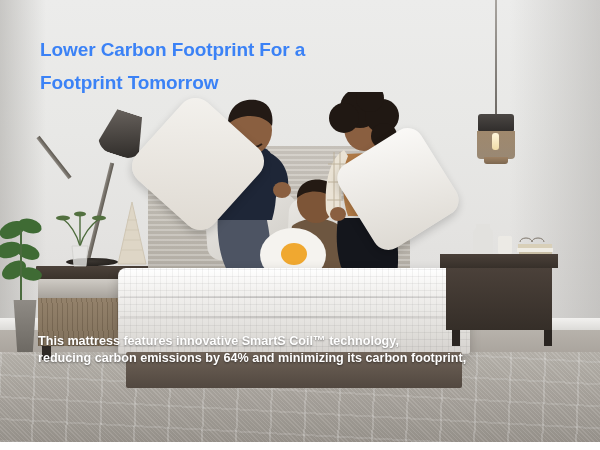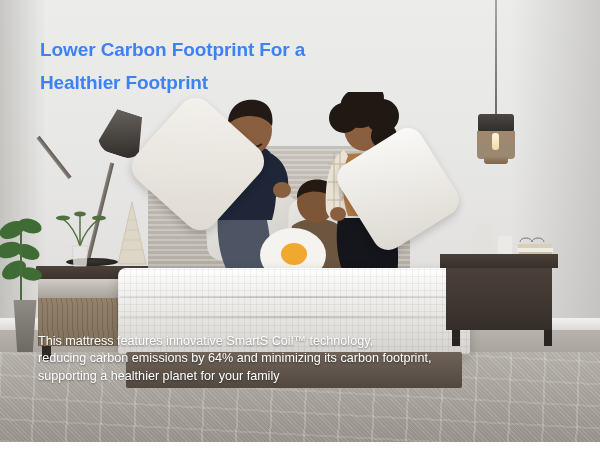--- a/index.html
+++ b/index.html
@@ -157,21 +157,21 @@
   #headline {
     position: absolute; left: 40px; top: 33px; width: 440px;
     font-size: 19px; line-height: 33px;
     font-weight: bold; color: #3b82f6;
     letter-spacing: -0.1px;
   }
   #headline .hl-line { display:block; white-space: nowrap; }
   #body-copy {
     position: absolute; left: 38px; top: 333px; width: 530px;
     font-size: 12.6px; line-height: 17.3px;
-    font-weight: normal; color: #ffffff;
+    font-weight: bold; color: #ffffff;
     text-shadow: 0 1px 2px rgba(0,0,0,.45);
   }
   #body-copy .bc-line { display:block; white-space: nowrap; }
   .bottom-band {
     position:absolute; left:0; top:442px; width:600px; height:8px; background:#ffffff;
   }
 </style>
 </head>
 <body>
 
@@ -333,23 +333,22 @@
     </svg>
     <div class="nstand-r-top"></div>
     <div class="nstand-r-body"></div>
     <div class="nstand-r-leg" style="left:452px"></div>
     <div class="nstand-r-leg" style="left:544px"></div>
 
   </div>
 
   <h1 id="headline">
     <span class="hl-line">Lower Carbon Footprint For a</span>
-    <span class="hl-line">Healthier Footprint</span>
+    <span class="hl-line">Footprint Tomorrow</span>
   </h1>
 
   <p id="body-copy">
     <span class="bc-line">This mattress features innovative SmartS Coil™ technology,</span>
     <span class="bc-line">reducing carbon emissions by 64% and minimizing its carbon footprint,</span>
-    <span class="bc-line">supporting a healthier planet for your family</span>
   </p>
 
   <div class="bottom-band"></div>
 </div>
 
 </body></html>

